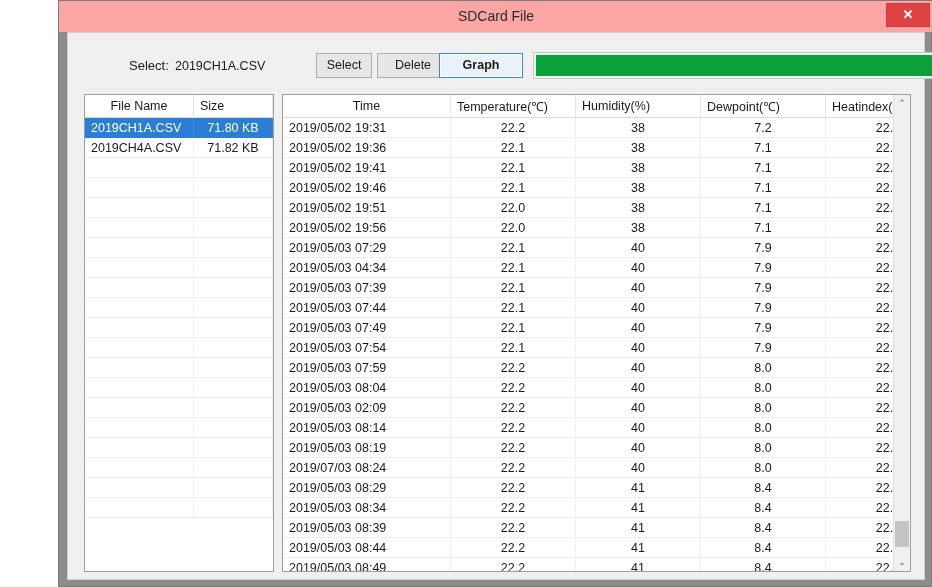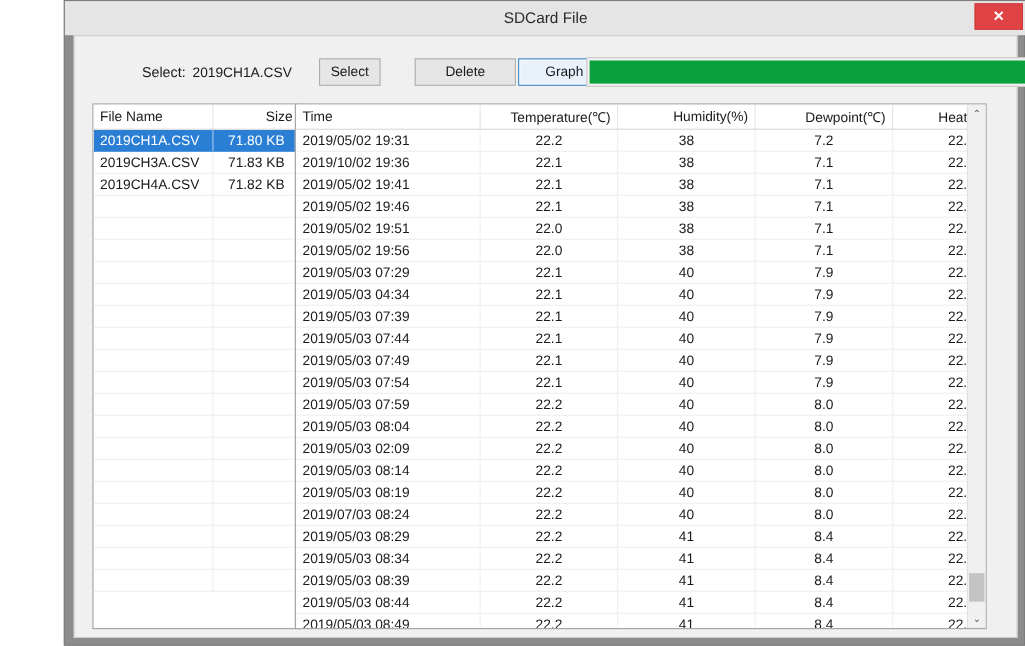--- a/index.html
+++ b/index.html
@@ -26,21 +26,21 @@
     width: 874px; height: 587px;
     background: #8c8c8c;
     box-sizing: border-box;
     border: 1px solid #7c7c7c;
   }
 
   .titlebar {
     position: absolute;
     left: 0; top: 0;
     width: 874px; height: 31px;
-    background: #e5e5e5;
+    background: #fca5a5;
     text-decoration: underline;
   }
   .title-text {
     position: absolute;
     left: 0; top: 0;
     width: 874px; height: 31px;
     line-height: 31px;
     text-align: center;
     font-size: 14px;
     color: #2b2b2b;
@@ -95,26 +95,26 @@
     height: 25px;
     background: #e6e6e6;
     border: 1px solid #adadad;
     box-sizing: border-box;
     font-size: 12.5px;
     color: #1a1a1a;
     text-align: center;
     line-height: 23px;
     cursor: pointer;
   }
-  .btn-select { left: 178px; width: 56px; }
-  .btn-delete { left: 265px; width: 92px; }
-  .btn-graph  { left: 359px; width: 84px;
+  .btn-select { left: 204px; width: 56px; }
+  .btn-delete { left: 265px; width: 72px; }
+  .btn-graph  { left: 327px; width: 84px;
                 background: #e9f2fb;
                 border: 1px solid #3c86c8;
-                box-shadow: inset 0 0 0 1px #ffffff; }
+                box-shadow: inset 0 0 0 1px #ffffff; font-weight: bold; }
 
   .progress-outer {
     position: absolute;
     left: 421px; top: 19px;
     width: 424px; height: 27px;
     background: #f2f2f2;
     border: 1px solid #c8c8c8;
     box-sizing: border-box;
     padding: 2px;
   }
@@ -129,53 +129,53 @@
     background: #ffffff;
     border: 1px solid #9e9e9e;
     box-sizing: border-box;
     overflow: hidden;
   }
   .file-panel {
     left: 16px; top: 61px;
     width: 190px; height: 478px;
   }
   .data-panel {
-    left: 200px; top: 61px;
+    left: 214px; top: 61px;
     width: 629px; height: 478px;
   }
 
   
   table.grid {
     border-collapse: collapse;
     width: 100%;
     table-layout: fixed;
     font-size: 12.5px;
     color: #1a1a1a;
   }
   table.grid th {
     font-weight: normal;
-    text-align: left;
+    text-align: center;
     height: 22px;
     padding: 0 6px;
     background: #ffffff;
     border-bottom: 1px solid #d8d8d8;
     border-right: 1px solid #e4e4e4;
     color: #1a1a1a;
     font-size: 12.5px;
   }
   table.grid td {
     height: 19px;
     padding: 0 6px;
     border-bottom: 1px solid #eeeeee;
     border-right: 1px solid #f0f0f0;
     white-space: nowrap;
     overflow: hidden;
   }
   table.grid td.c { text-align: center; }
-  table.grid th.c { text-align: right; }
+  table.grid th.c { text-align: left; }
 
   tr.selected td {
     background: #2a7fd4;
     color: #ffffff;
     border-bottom: 1px solid #2a7fd4;
     border-right: 1px solid #3a8adb;
   }
 
   
   .file-panel th.col-name, .file-panel td.col-name { width: 96px; }
@@ -259,25 +259,20 @@
               <th class="col-pad"></th>
             </tr>
           </thead>
           <tbody id="file-list-body">
               <tr class="selected">
                 <td class="col-name">2019CH1A.CSV</td>
                 <td class="col-size c">71.80 KB</td>
                 <td class="col-pad"></td>
               </tr>
               <tr>
-                <td class="col-name">2019CH3A.CSV</td>
-                <td class="col-size c">71.83 KB</td>
-                <td class="col-pad"></td>
-              </tr>
-              <tr>
                 <td class="col-name">2019CH4A.CSV</td>
                 <td class="col-size c">71.82 KB</td>
                 <td class="col-pad"></td>
               </tr>
               <tr>
                 <td class="col-name">&nbsp;</td>
                 <td class="col-size">&nbsp;</td>
                 <td class="col-pad">&nbsp;</td>
               </tr>
               <tr>
@@ -383,21 +378,21 @@
             </thead>
             <tbody id="data-table-body">
                 <tr>
                   <td class="col-time">2019/05/02 19:31</td>
                   <td class="col-num c">22.2</td>
                   <td class="col-num c">38</td>
                   <td class="col-num c">7.2</td>
                   <td class="col-num c">22.2</td>
                 </tr>
                 <tr>
-                  <td class="col-time">2019/10/02 19:36</td>
+                  <td class="col-time">2019/05/02 19:36</td>
                   <td class="col-num c">22.1</td>
                   <td class="col-num c">38</td>
                   <td class="col-num c">7.1</td>
                   <td class="col-num c">22.1</td>
                 </tr>
                 <tr>
                   <td class="col-time">2019/05/02 19:41</td>
                   <td class="col-num c">22.1</td>
                   <td class="col-num c">38</td>
                   <td class="col-num c">7.1</td>

